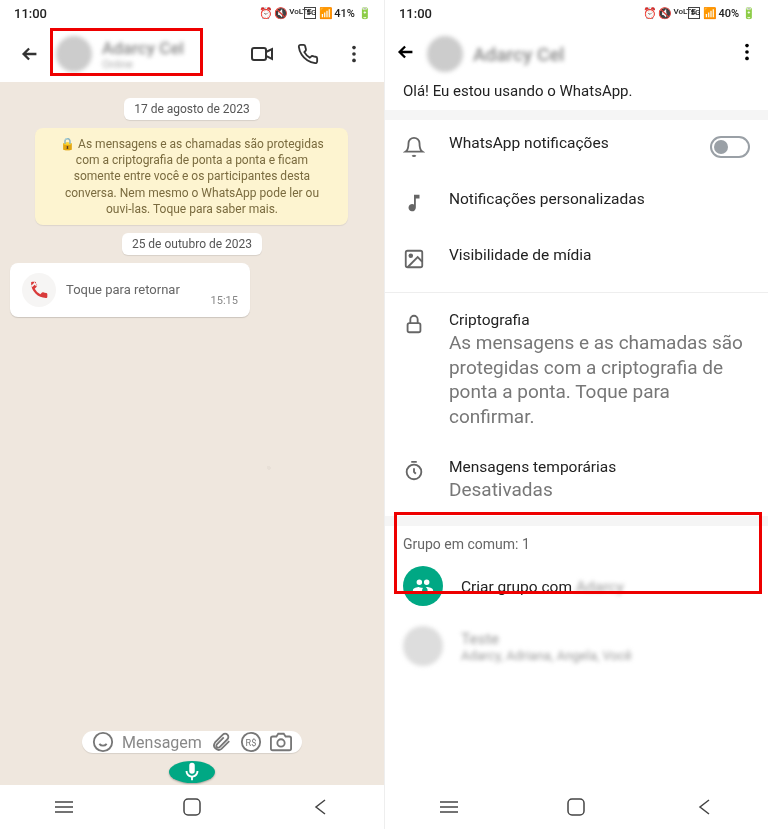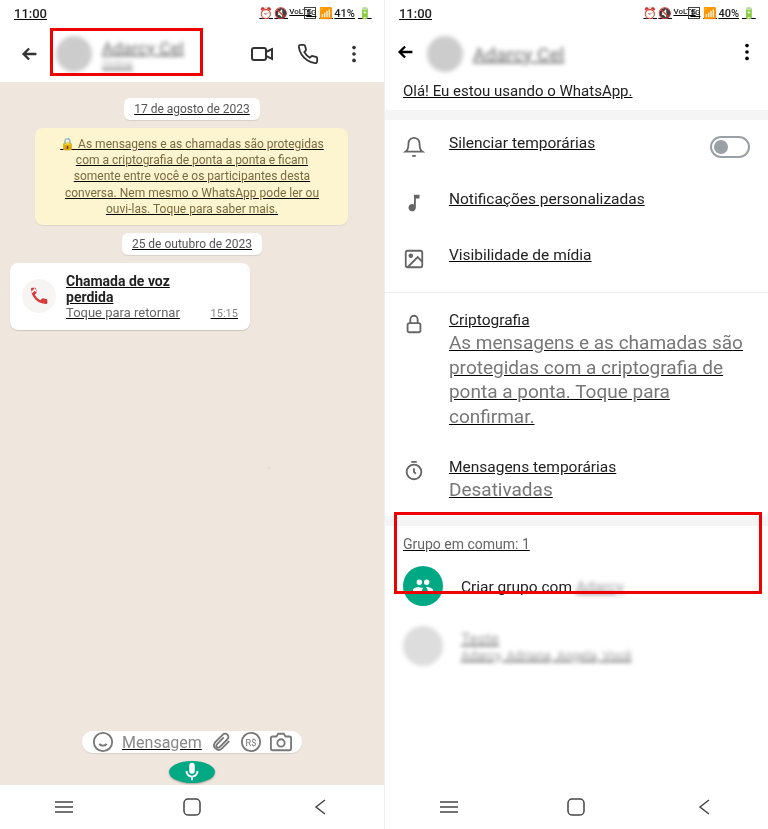--- a/index.html
+++ b/index.html
@@ -1,17 +1,17 @@
 <!DOCTYPE html>
 <html><head>
 <meta charset="utf-8">
 <style>
   * { box-sizing: border-box; margin: 0; padding: 0; font-family: -apple-system, Roboto, "Segoe UI", sans-serif; }
   body { width: 768px; height: 829px; display: flex; background: #fff; }
-  .phone { width: 428px; height: 829px; position: relative; display: flex; flex-direction: column; background: #fff; text-decoration: underline; }
+  .phone { width: 428px; height: 829px; position: relative; display: flex; flex-direction: column; background: #fff; }
   .phone + .phone { border-left: 1px solid #eee; }
 
   
   .statusbar { height: 26px; display: flex; align-items: center; justify-content: space-between; padding: 0 14px; font-size: 13px; font-weight: 500; color: #222; background: #fff; }
   .statusbar .right { display: flex; align-items: center; gap: 3px; font-size: 11px; }
   .sb-ico { display: inline-flex; width: 12px; height: 12px; }
 
   
   .appbar { height: 56px; display: flex; align-items: center; padding: 0 10px; background: #fff; gap: 6px; }
   .appbar .icbtn { width: 40px; height: 40px; display: flex; align-items: center; justify-content: center; color: #333; border-radius: 50%; }
@@ -132,21 +132,20 @@
     <div class="datechip">17 de agosto de 2023</div>
     <div class="encchip">🔒 As mensagens e as chamadas são protegidas com a criptografia de ponta a ponta e ficam somente entre você e os participantes desta conversa. Nem mesmo o WhatsApp pode ler ou ouvi-las. Toque para saber mais.</div>
     <div class="datechip">25 de outubro de 2023</div>
     <div class="missedcall">
       <div class="mcicon">
         <svg width="20" height="20" viewBox="0 0 24 24" fill="currentColor">
             <path d="M6 2l4 4-1.4 1.4L6.8 5.6 4 8.4 2.6 7 6 3.6V2zm14.5 13.5c-1.2-.1-2.3-.4-3.4-.8a1.5 1.5 0 00-1.5.4l-2 2a15 15 0 01-6.7-6.7l2-2a1.5 1.5 0 00.4-1.5c-.4-1.1-.7-2.2-.8-3.4A1.5 1.5 0 007 2H4a1.5 1.5 0 00-1.5 1.7A18 18 0 0020.3 21.5 1.5 1.5 0 0022 20v-3a1.5 1.5 0 00-1.5-1.5z"></path>
           </svg>
       </div>
       <div class="mctxt">
-        <div class="mctitle">Chamada de voz perdida</div>
         <div class="mcsub">Toque para retornar</div>
       </div>
       <div class="mctime">15:15</div>
     </div>
   </div>
 
   <div class="inputbar">
     <div class="inputfield">
       <span class="ic">
         <svg width="22" height="22" viewBox="0 0 24 24" fill="none" stroke="currentColor" stroke-width="2">
@@ -238,21 +237,21 @@
 
   <div class="settings">
 
     <div class="srow">
       <div class="sicon">
         <svg width="22" height="22" viewBox="0 0 24 24" fill="none" stroke="currentColor" stroke-width="2">
             <path d="M18 8a6 6 0 10-12 0c0 7-3 9-3 9h18s-3-2-3-9M13.7 21a2 2 0 01-3.4 0"></path>
           </svg>
       </div>
       <div class="stext">
-          <div class="stitle">Silenciar temporárias</div>
+          <div class="stitle">WhatsApp notificações</div>
         </div>
       <div class="toggle"></div>
     </div>
 
     <div class="srow">
       <div class="sicon">
         <svg width="22" height="22" viewBox="0 0 24 24" fill="currentColor">
             <path d="M12 3v10.6A4 4 0 1014 17V7h4V3h-6z"></path>
           </svg>
       </div>

